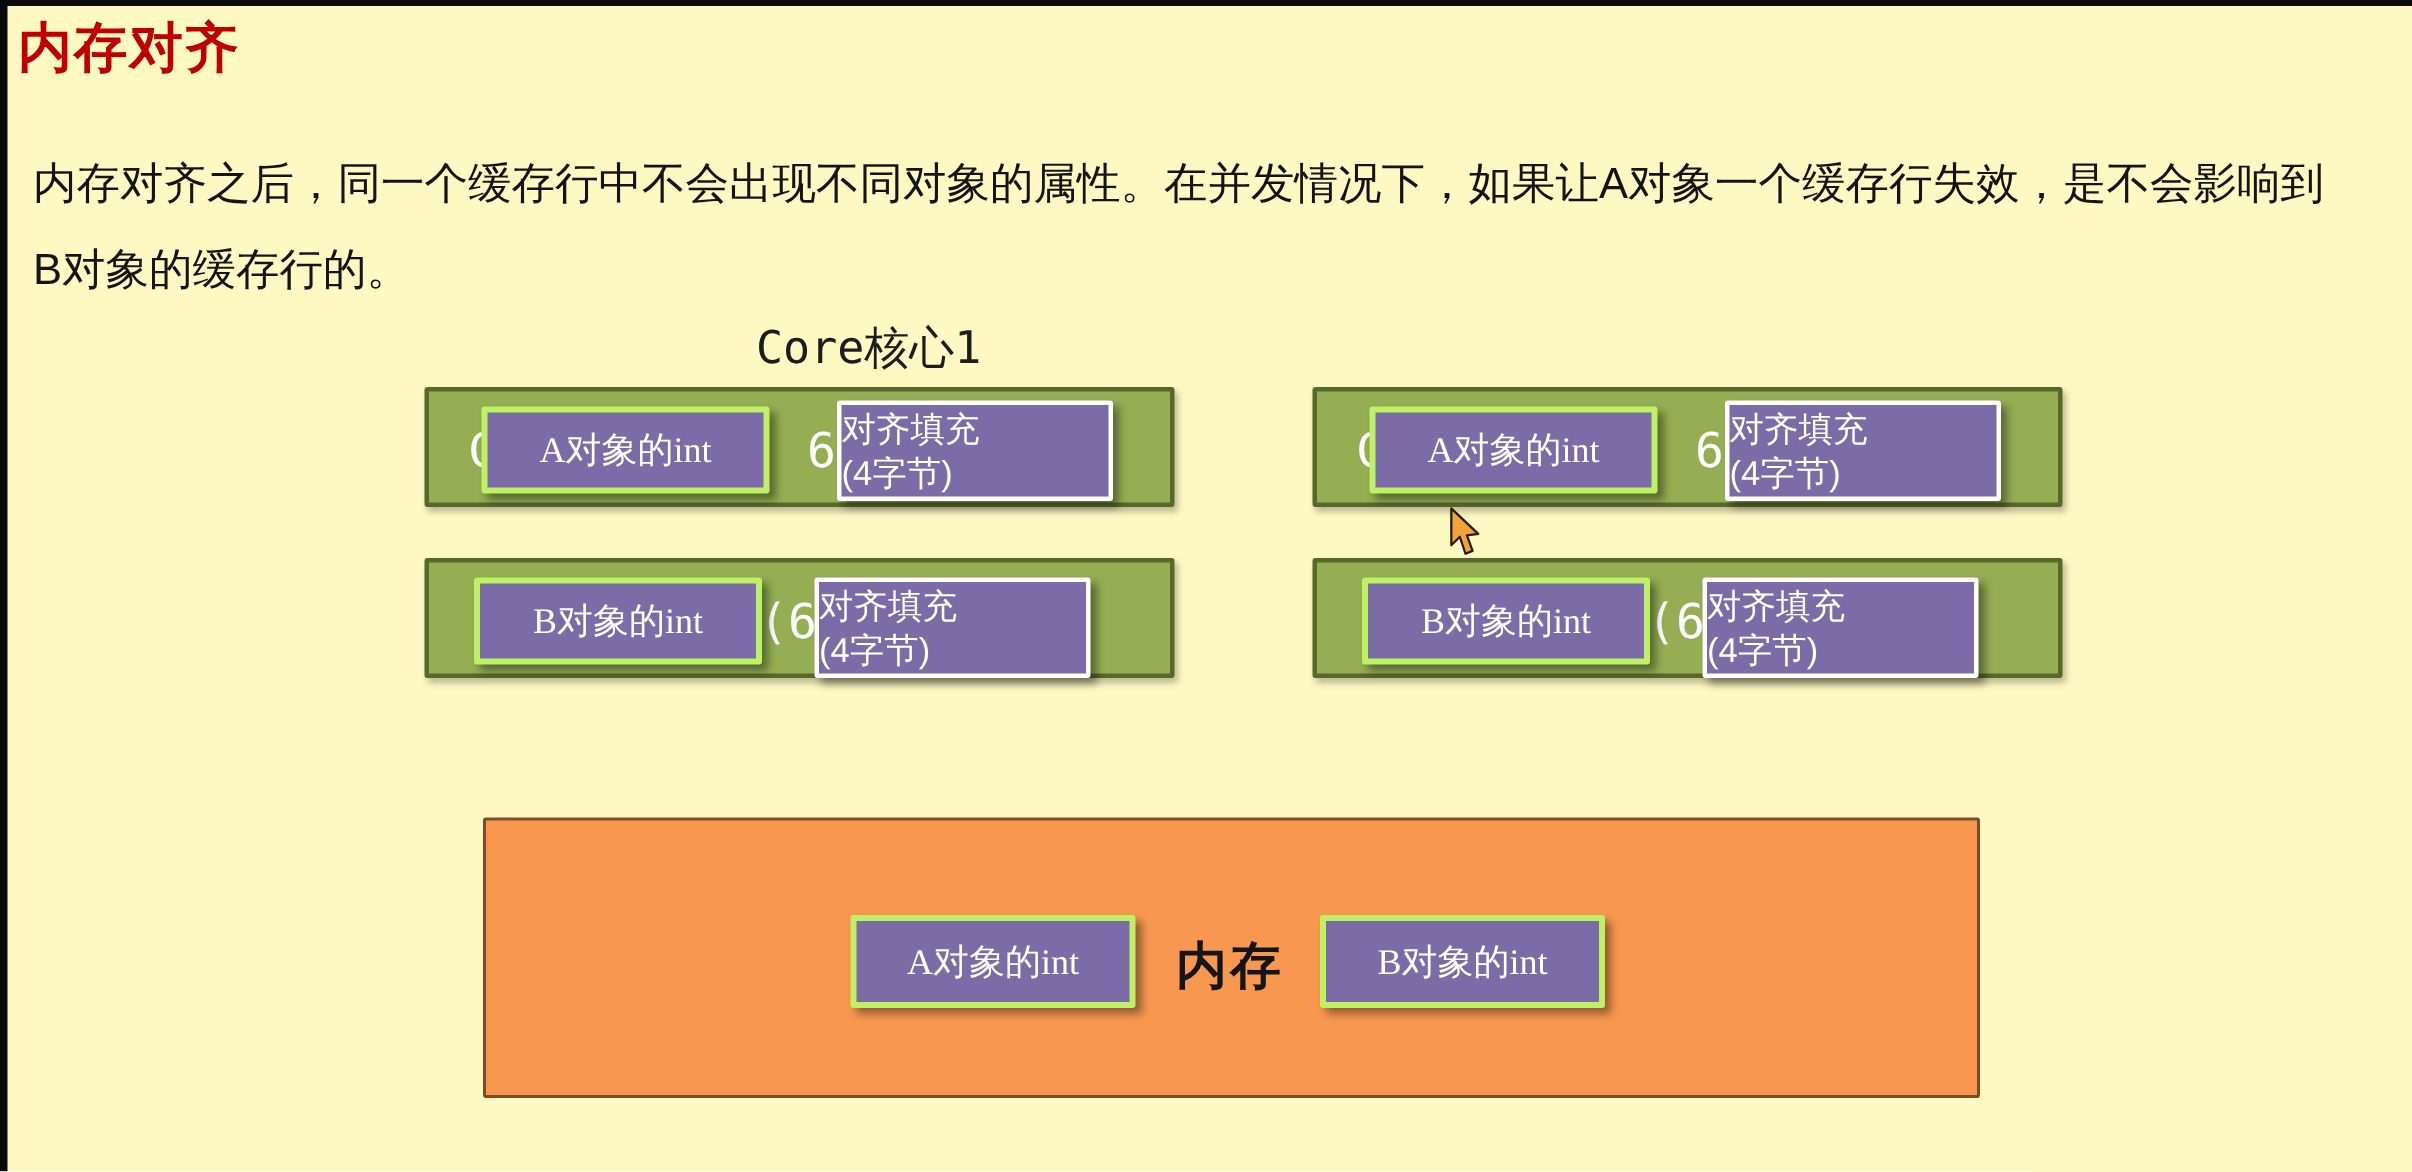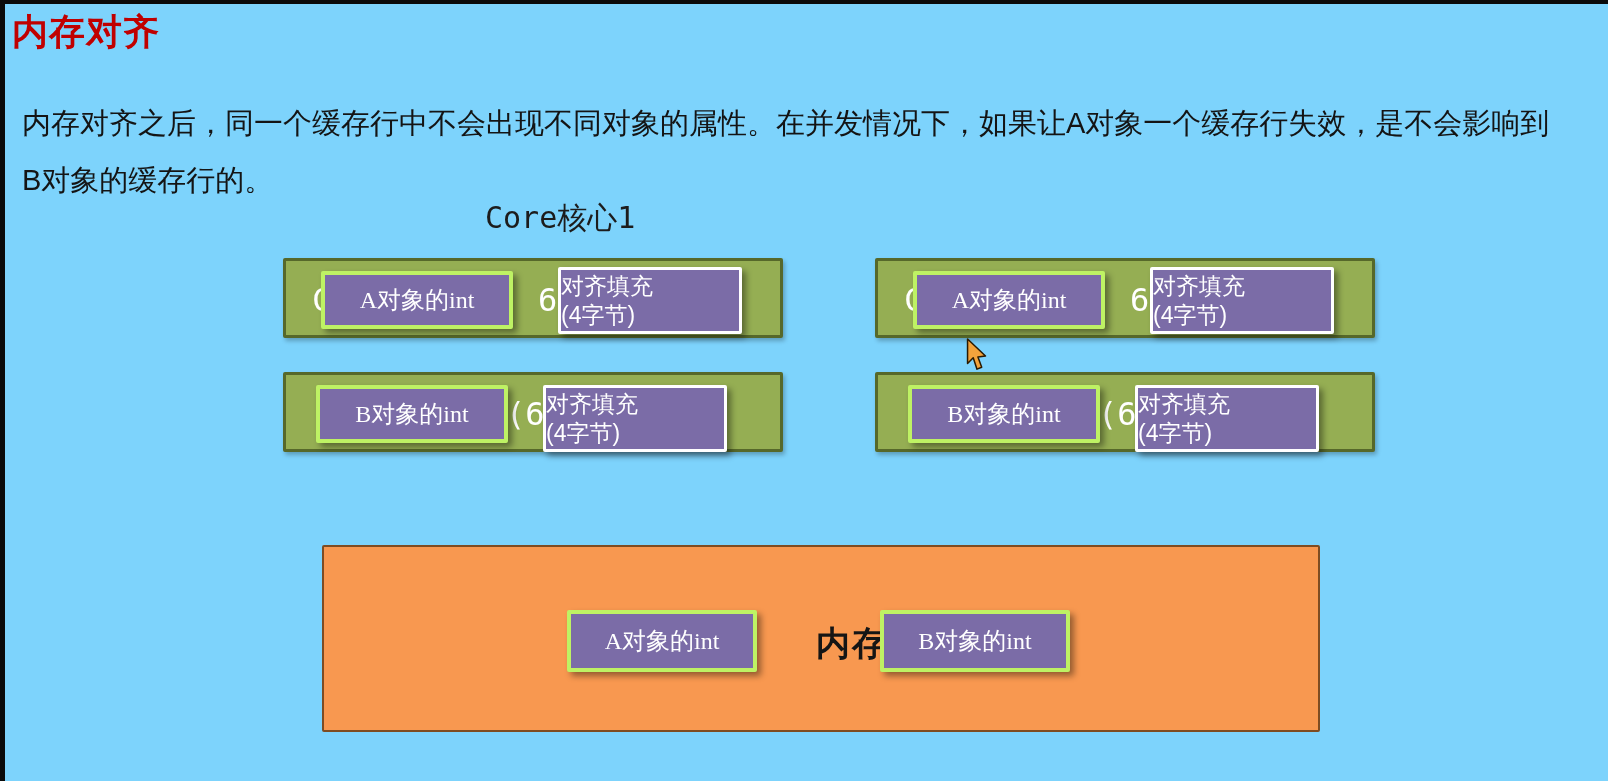--- a/index.html
+++ b/index.html
@@ -3,42 +3,43 @@
 <meta charset="utf-8">
 <style>
   * { margin:0; padding:0; box-sizing:border-box; }
   html,body { background:#ffffff; }
   body { font-family:"Liberation Sans","DejaVu Sans",sans-serif; }
 
   .stage {
     position:relative;
     width:1608px;
     height:781px;
-    background:#7dd3fc;
+    background:#fef9c3;
     overflow:hidden;
   }
 
   .edge-top  { position:absolute; top:0; left:0; width:100%; height:4px; background:#0a0a0a; }
   .edge-left { position:absolute; top:0; left:0; width:5px; height:100%; background:#0a0a0a; }
 
   .title {
     position:absolute; left:12px; top:8px;
     font-size:36px; font-weight:bold; color:#c00000;
     letter-spacing:1px;
   }
 
   .description {
     position:absolute; left:22px; top:95px; width:1545px;
     font-size:29px; color:#141414; line-height:1.95;
   }
 
   .core-label {
-    position:absolute; top:198px;
+    position:absolute; top:212px;
     font-size:30px; color:#1c1c1c;
     font-family:"DejaVu Sans Mono","Liberation Mono",monospace;
+    margin-left:19px;
   }
 
   .cache-line {
     position:absolute;
     width:500px; height:80px;
     background:#95ae53;
     border:3px solid #56682a;
     border-radius:2px;
     box-shadow:2px 3px 4px rgba(0,0,0,0.25);
   }
@@ -90,21 +91,20 @@
   }
 
   .mem-obj { width:190px; height:62px; top:63px; font-size:24px; }
   .mem-a { left:243px; }
   .mem-b { left:556px; }
 
   .memory-label {
     position:absolute; left:460px; top:74px;
     font-size:34px; font-weight:bold; color:#151515;
     letter-spacing:2px;
-    margin-left:32px;
   }
 
   .cursor {
     position:absolute; left:965px; top:338px;
     width:24px; height:34px;
   }
 </style>
 </head>
 <body>
 

